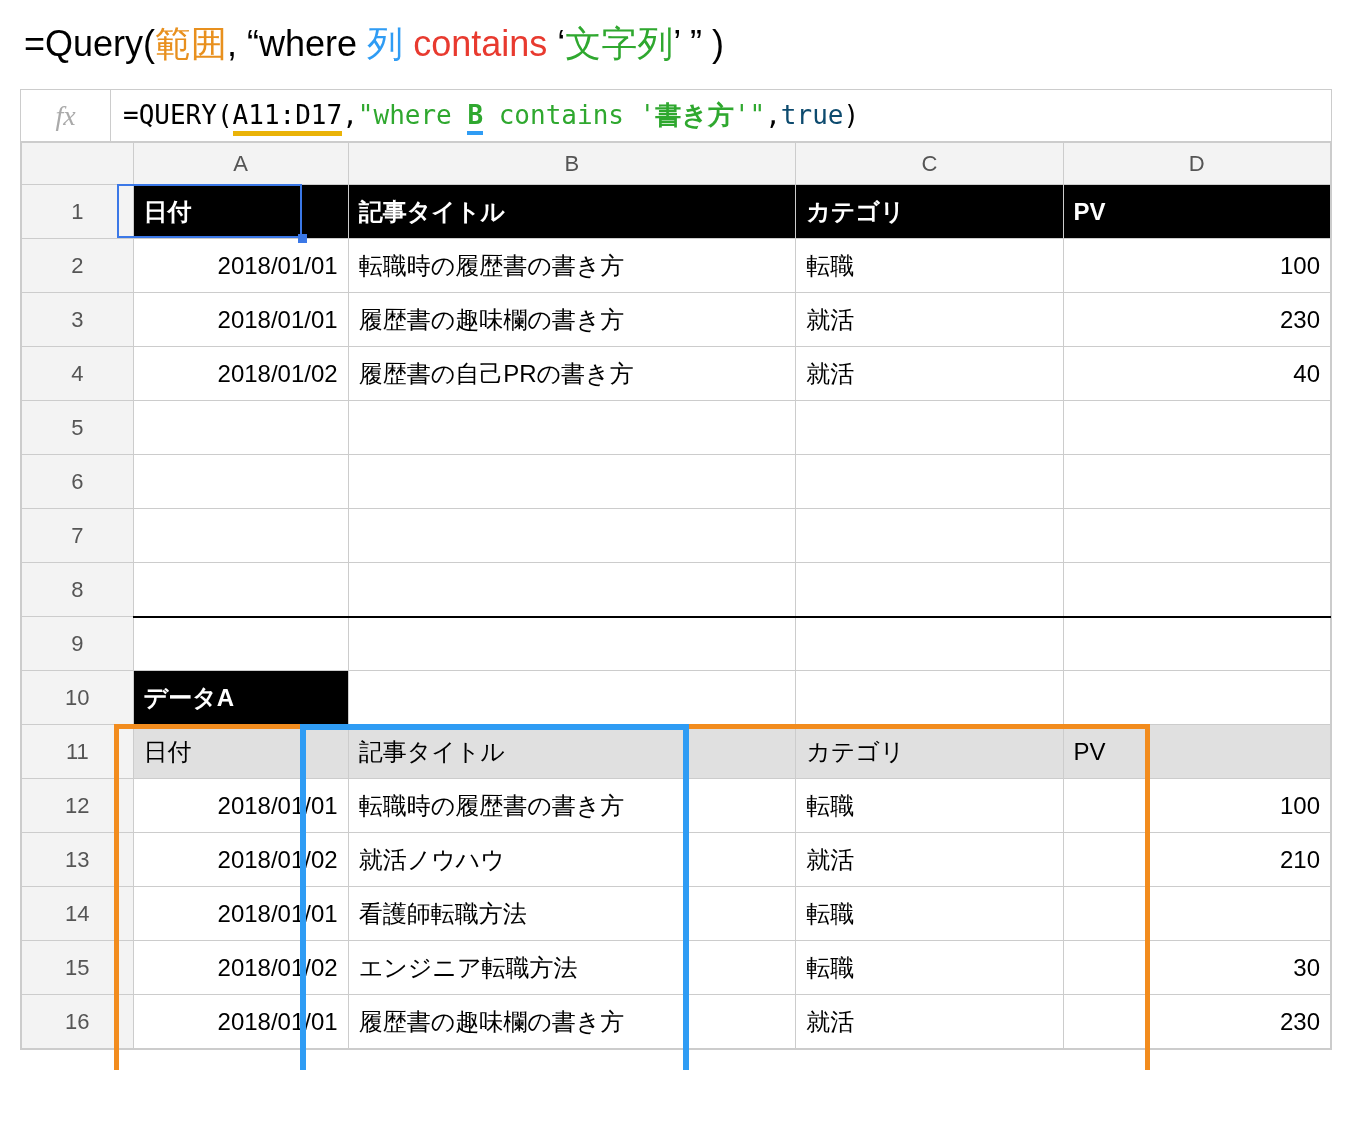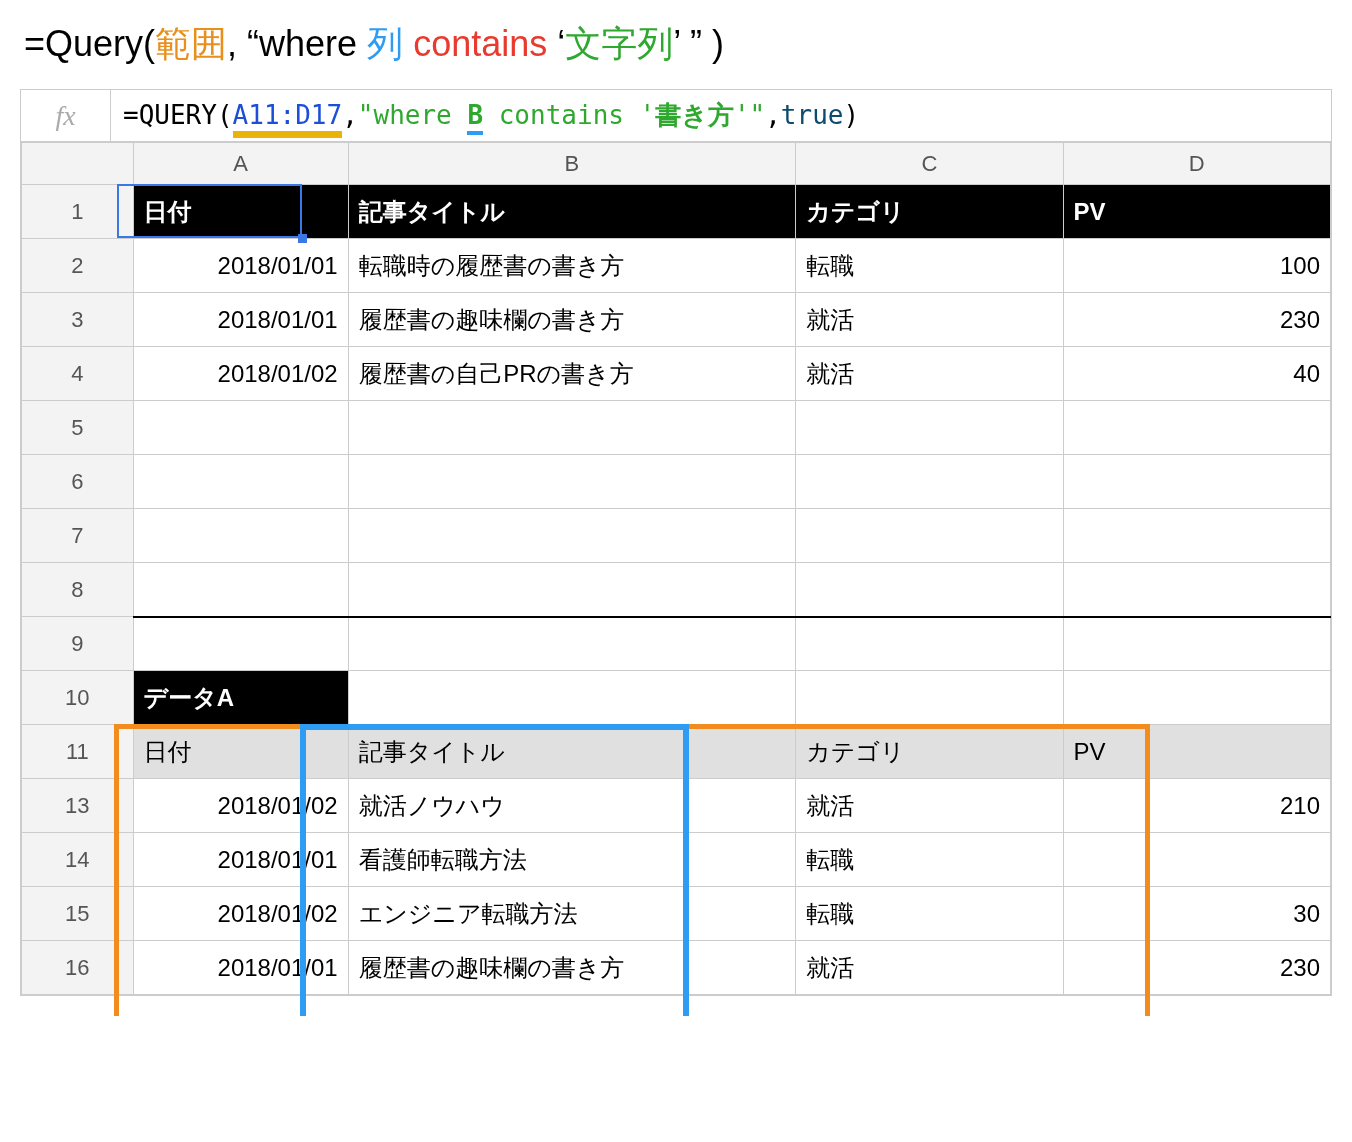--- a/index.html
+++ b/index.html
@@ -49,21 +49,21 @@
     justify-content: center;
   }
   .formula {
     padding-left: 12px;
     font-family: Consolas, Menlo, monospace;
     font-size: 26px;
   }
   .formula .eq { color: #000; }
   .formula .fn { color: #000; }
   .formula .paren { color: #000; }
-  .formula .range { color: #1d4ed8; border-bottom: 7px solid #eab308; padding-bottom:1px;}
+  .formula .range { color: #000000; border-bottom: 5px solid #eab308; padding-bottom:1px;}
   .formula .comma { color: #000; }
   .formula .quote { color: #2fa82f; }
   .formula .where { color: #2fa82f; }
   .formula .col { color: #2fa82f; border-bottom: 4px solid #2f9cf4; padding-bottom:1px; font-weight:bold;}
   .formula .contains { color: #2fa82f; }
   .formula .str { color: #2fa82f; font-weight:bold; }
   .formula .true { color: #0c4a6e; }
 
   .grid {
     position: relative;
@@ -242,20 +242,27 @@
         <td style="background:#fff;color:#000"></td>
       </tr>
       <tr class="gray-row">
         <th class="row-header">11</th>
         <td>日付</td>
         <td>記事タイトル</td>
         <td>カテゴリ</td>
         <td>PV</td>
       </tr>
       <tr>
+        <th class="row-header">12</th>
+        <td class="right">2018/01/01</td>
+        <td>転職時の履歴書の書き方</td>
+        <td>転職</td>
+        <td class="right">100</td>
+      </tr>
+      <tr>
         <th class="row-header">13</th>
         <td class="right">2018/01/02</td>
         <td>就活ノウハウ</td>
         <td>就活</td>
         <td class="right">210</td>
       </tr>
       <tr>
         <th class="row-header">14</th>
         <td class="right">2018/01/01</td>
         <td>看護師転職方法</td>

